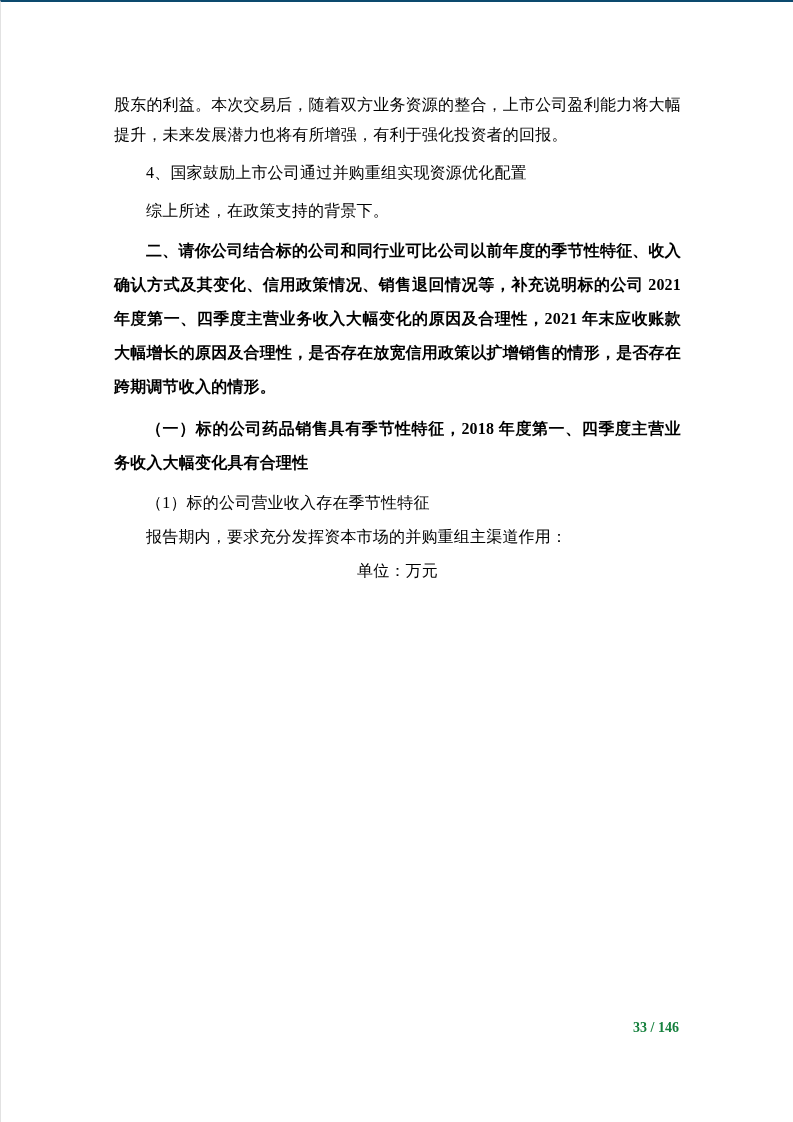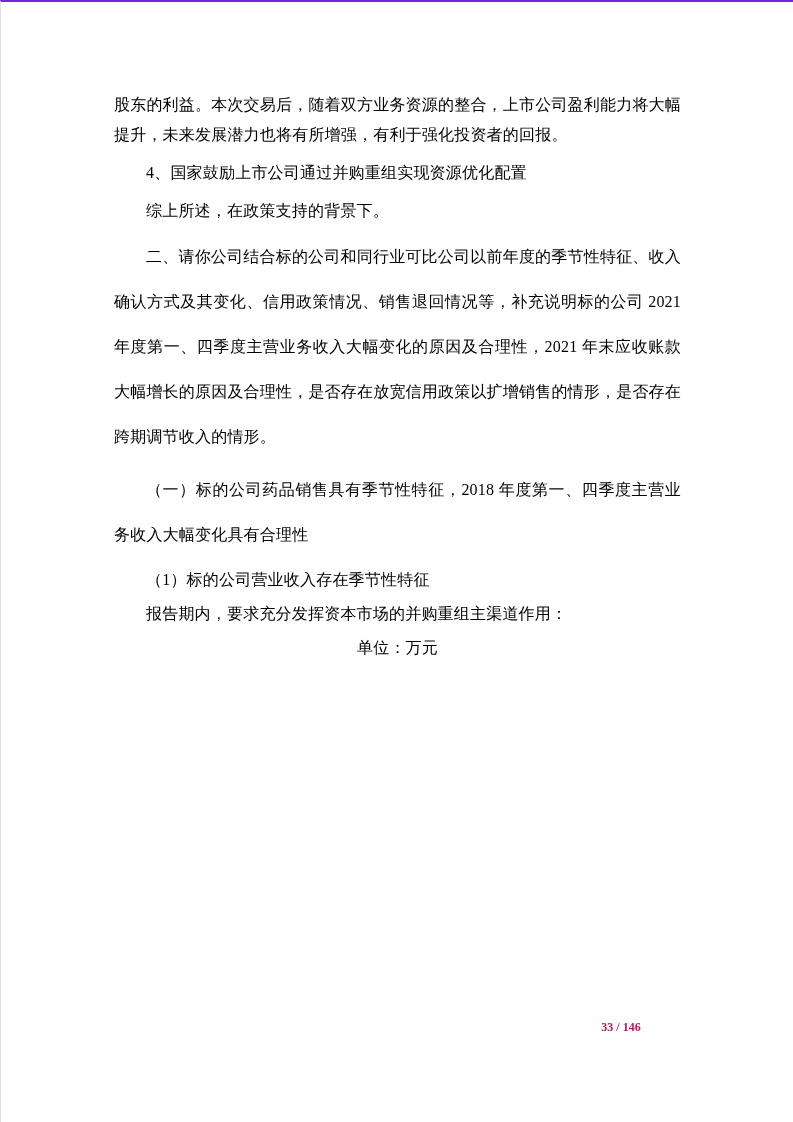--- a/index.html
+++ b/index.html
@@ -5,21 +5,21 @@
   html, body {
     margin: 0;
     padding: 0;
     background: #ffffff;
   }
   .page {
     position: relative;
     width: 793px;
     height: 1122px;
     background: #ffffff;
-    border-top: 2px solid #6d28d9;
+    border-top: 2px solid #0c4a6e;
     border-left: 1px solid #e2e2e2;
     box-sizing: border-box;
     overflow: hidden;
     font-family: "Liberation Serif", "DejaVu Serif", serif;
     color: #000000;
   }
   .content {
     position: absolute;
     left: 113px;
     top: 80px;
@@ -31,40 +31,40 @@
     line-height: 30px;
     text-align: justify;
     text-indent: 2em;
     letter-spacing: 0.2px;
     word-break: break-all;
   }
   .content p.noindent {
     text-indent: 0;
   }
   .content p.bold {
-    font-weight: 400;
-    line-height: 45px;
+    font-weight: 700;
+    line-height: 34px;
   }
   .content p.tight {
     margin: 4px 0;
   }
   .content p.unit {
     text-align: center;
     text-indent: 0;
   }
   .footer {
     position: absolute;
-    left: 560px;
+    left: 595px;
     top: 1018px;
     width: 120px;
     text-align: center;
-    font-size: 12px;
+    font-size: 14px;
     font-weight: 700;
     font-family: "Liberation Serif", "DejaVu Serif", serif;
-    color: #be185d;
+    color: #15803d;
   }
 </style>
 </head>
 <body>
 
 <div class="page">
   <div class="content">
     <p class="noindent">股东的利益。本次交易后，随着双方业务资源的整合，上市公司盈利能力将大幅提升，未来发展潜力也将有所增强，有利于强化投资者的回报。</p>
     <p>4、国家鼓励上市公司通过并购重组实现资源优化配置</p>
     <p>综上所述，在政策支持的背景下。</p>

